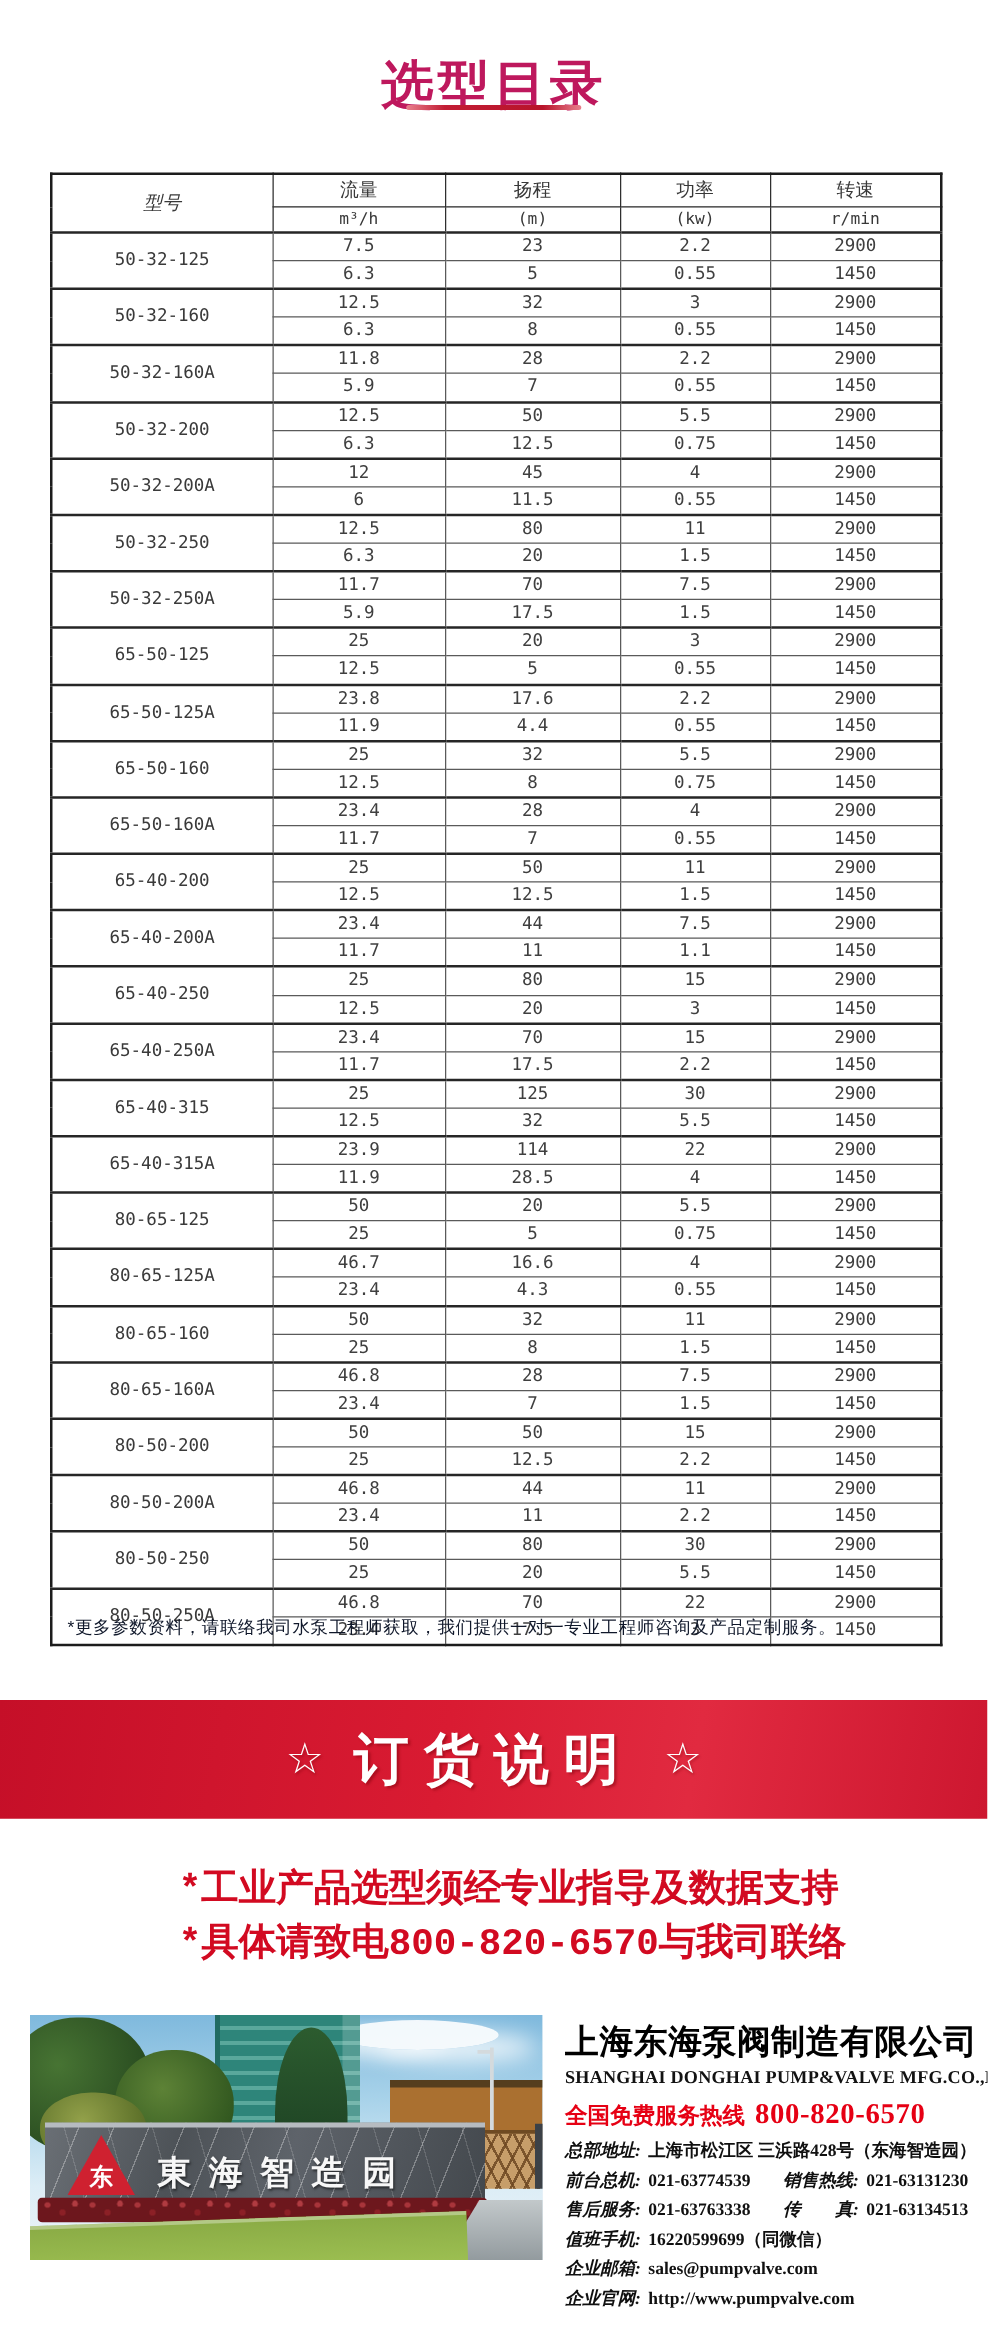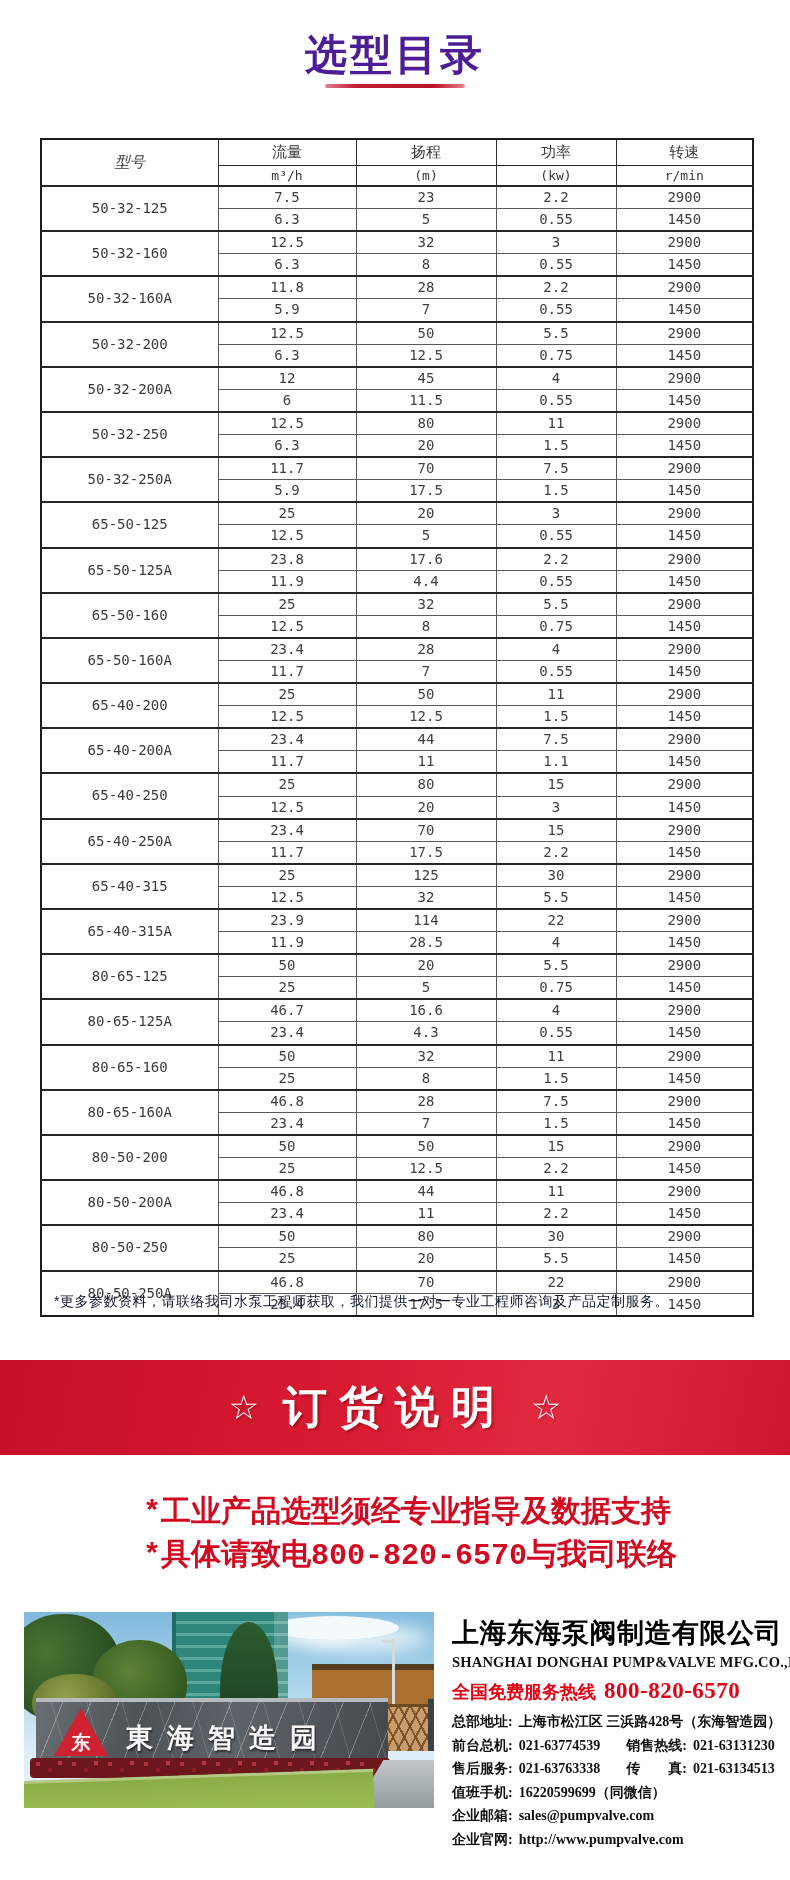--- a/index.html
+++ b/index.html
@@ -2,22 +2,22 @@
 <html><head>
 <meta charset="utf-8">
 <style>
   html,body{margin:0;padding:0;}
   body{
     width:790px;height:1880px;position:relative;background:#ffffff;
     font-family:"Liberation Sans",sans-serif;overflow:hidden;
   }
   
   .page-title{
-    position:absolute;top:27px;left:0;width:790px;text-align:center;
-    font-size:42px;font-weight:700;color:#4c1d95;letter-spacing:3px;margin:0;
+    position:absolute;top:40px;left:0;width:790px;text-align:center;
+    font-size:42px;font-weight:700;color:#be185d;letter-spacing:3px;margin:0;
   }
   .title-underline{
     position:absolute;top:84px;left:325px;width:140px;height:4px;border-radius:2px;
     background:linear-gradient(90deg,#e8808d 0%,#c21d34 22%,#b8142b 78%,#e8808d 100%);
   }
   
   table.spec{
     position:absolute;top:138px;left:40px;width:712px;
     border-collapse:collapse;table-layout:fixed;
     font-family:"DejaVu Sans Mono","Liberation Sans",monospace;
@@ -142,21 +142,21 @@
     font-family:"Liberation Sans",sans-serif;color:#000000;
   }
   .company-name-en{
     font-size:14.5px;font-weight:700;margin-top:3px;white-space:nowrap;letter-spacing:.2px;
   }
   .hotline{margin-top:7px;white-space:nowrap;color:#e60014;}
   .hotline-label{font-size:18px;font-weight:700;}
   .hotline-number{font-size:23px;font-weight:700;margin-left:8px;letter-spacing:.5px;}
   .contact-lines{margin-top:6px;}
   .contact-line{font-size:14px;line-height:23.5px;font-weight:700;white-space:nowrap;}
-  .contact-line .c-label{color:#101010;}
+  .contact-line .c-label{color:#101010;font-style:italic;}
   .contact-line .c-value{margin-left:6px;color:#101010;}
   .contact-line .c-pair + .c-pair{margin-left:26px;}
 </style>
 </head>
 <body>
 
 <h1 class="page-title">选型目录</h1>
 <div class="title-underline"></div>
 
 <table class="spec">

